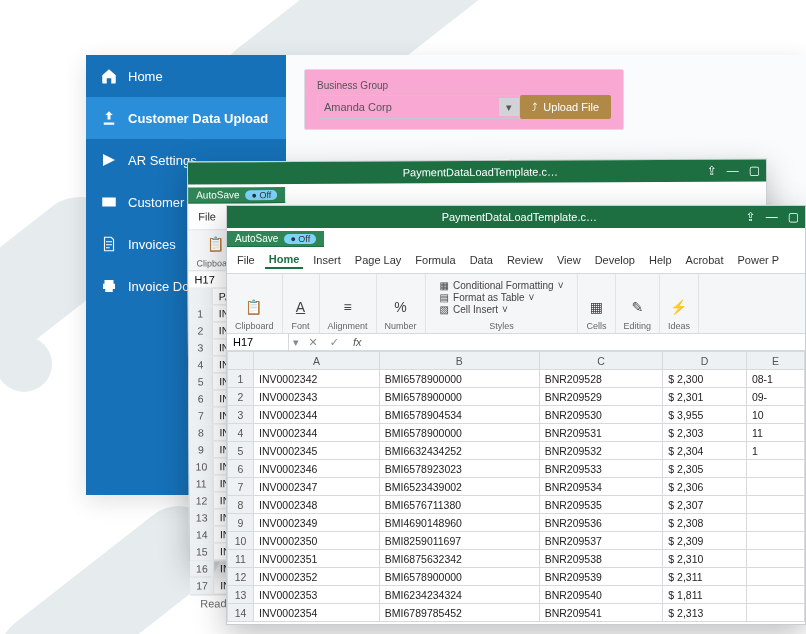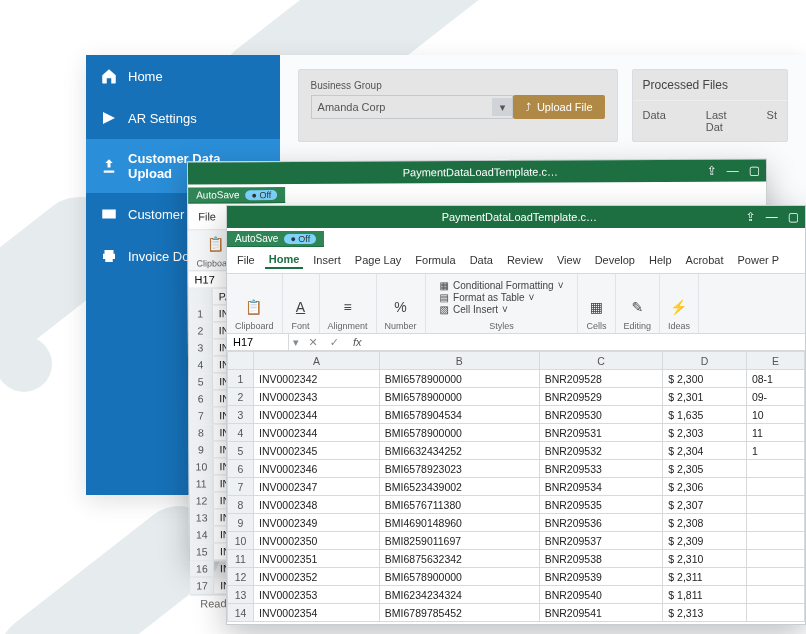--- a/index.html
+++ b/index.html
@@ -14,21 +14,21 @@
 
 
 .app{position:absolute;top:55px;left:86px;width:720px;height:440px;background:#fff;box-shadow:0 6px 24px rgba(0,0,0,.12);display:flex;border-radius:2px}
 .sidebar{width:200px;background:#1671b8;color:#fff;display:flex;flex-direction:column;font-size:13px}
 .sb-item{display:flex;align-items:center;gap:10px;padding:12px 14px;cursor:pointer}
 .sb-item.active{background:#2a8ed8;font-weight:600}
 .sb-icon{width:18px;height:18px;fill:#fff;flex-shrink:0}
 .main{flex:1;background:#fafbfc}
 .crumb{padding:14px 18px;color:#1671b8;font-size:17px;font-weight:500;border-bottom:1px solid #eee}
 .panel-row{display:flex;gap:14px;padding:14px 18px}
-.card{border:1px solid #d9dde1;background:#e5e5e5;border-radius:2px}
+.card{border:1px solid #d9dde1;background:#f9a8d4;border-radius:2px}
 .card.bg{flex:0 0 320px;padding:10px 12px}
 .card.pf{flex:1;min-width:0}
 .pf-title{padding:8px 10px;font-size:12px;color:#444;border-bottom:1px solid #eee}
 .bg-label{font-size:10px;color:#555;margin-bottom:4px}
 .bg-body{display:flex;}
 .sel{border:1px solid #c4c9cd;height:24px;flex:1;display:flex;align-items:center;justify-content:space-between;padding:0 6px;font-size:11px;color:#555}
 .sel .caret{width:20px;height:18px;background:#d0d3d7;display:flex;align-items:center;justify-content:center;margin-right:-6px}
 .upload-btn{background:#b08946;color:#fff;border:none;font-size:11px;height:24px;padding:0 12px;display:flex;align-items:center;gap:6px;cursor:pointer;border-radius:2px}
 .pf-row{display:flex;gap:40px;padding:8px 10px;font-size:11px;color:#555}
 
@@ -78,37 +78,43 @@
 <div class="blob b5"></div>
 
 <div class="app">
   <div class="sidebar">
     <div class="sb-item">
       <svg class="sb-icon" viewBox="0 0 24 24">
           <path d="M3 11l9-8 9 8v10a1 1 0 0 1-1 1h-5v-7h-6v7H4a1 1 0 0 1-1-1z"></path>
         </svg>
       <span>Home</span>
     </div>
+    <div class="sb-item active">
+      <svg class="sb-icon" viewBox="0 0 24 24">
+          <path d="M12 3l5 5h-3v6h-4V8H7zM5 18h14v3H5z"></path>
+        </svg>
+      <span>Customer Data Upload</span>
+    </div>
     <div class="sb-item">
       <svg class="sb-icon" viewBox="0 0 24 24">
           <path d="M4 4l16 8-16 8z"></path>
         </svg>
       <span>AR Settings</span>
     </div>
-    <div class="sb-item active">
-      <svg class="sb-icon" viewBox="0 0 24 24">
-          <path d="M12 3l5 5h-3v6h-4V8H7zM5 18h14v3H5z"></path>
-        </svg>
-      <span>Customer Data Upload</span>
-    </div>
     <div class="sb-item">
       <svg class="sb-icon" viewBox="0 0 24 24">
           <path d="M3 6h18v12H3zM3 10h18"></path>
         </svg>
       <span>Customer Accounts</span>
+    </div>
+    <div class="sb-item">
+      <svg class="sb-icon" viewBox="0 0 24 24">
+          <path d="M6 3h9l3 3v15H6zM8 9h8M8 13h8M8 17h5" stroke="#fff" stroke-width="1.5" fill="none"></path>
+        </svg>
+      <span>Invoices</span>
     </div>
     <div class="sb-item">
       <svg class="sb-icon" viewBox="0 0 24 24">
           <path d="M6 4h12v5H6zM4 9h16v7h-3v4H7v-4H4zM8 16h8v4H8z"></path>
         </svg>
       <span>Invoice Doc Co</span>
     </div>
   </div>
   <div class="main">
     <div class="panel-row">
@@ -116,28 +122,20 @@
         <div class="bg-label">Business Group</div>
         <div class="bg-body">
           <div class="sel">
             <span>Amanda Corp</span>
             <span class="caret">▾</span>
           </div>
           <button class="upload-btn">
             <span>⤴</span>
             <span>Upload File</span>
           </button>
-        </div>
-      </div>
-      <div class="card pf">
-        <div class="pf-title">Processed Files</div>
-        <div class="pf-row">
-          <span>Data</span>
-          <span>Last Dat</span>
-          <span>St</span>
         </div>
       </div>
     </div>
   </div>
 </div>
 
 <div class="excel ex1">
   <div class="ex-title">
     <span style="width:60px"></span>
     <span class="ex-title-mid">PaymentDataLoadTemplate.c…</span>
@@ -365,21 +363,21 @@
             <td>BMI6578900000</td>
             <td>BNR209529</td>
             <td>$ 2,301</td>
             <td>09-</td>
           </tr>
           <tr>
             <td class="rn">3</td>
             <td>INV0002344</td>
             <td>BMI6578904534</td>
             <td>BNR209530</td>
-            <td>$ 1,635</td>
+            <td>$ 3,955</td>
             <td>10</td>
           </tr>
           <tr>
             <td class="rn">4</td>
             <td>INV0002344</td>
             <td>BMI6578900000</td>
             <td>BNR209531</td>
             <td>$ 2,303</td>
             <td>11</td>
           </tr>

